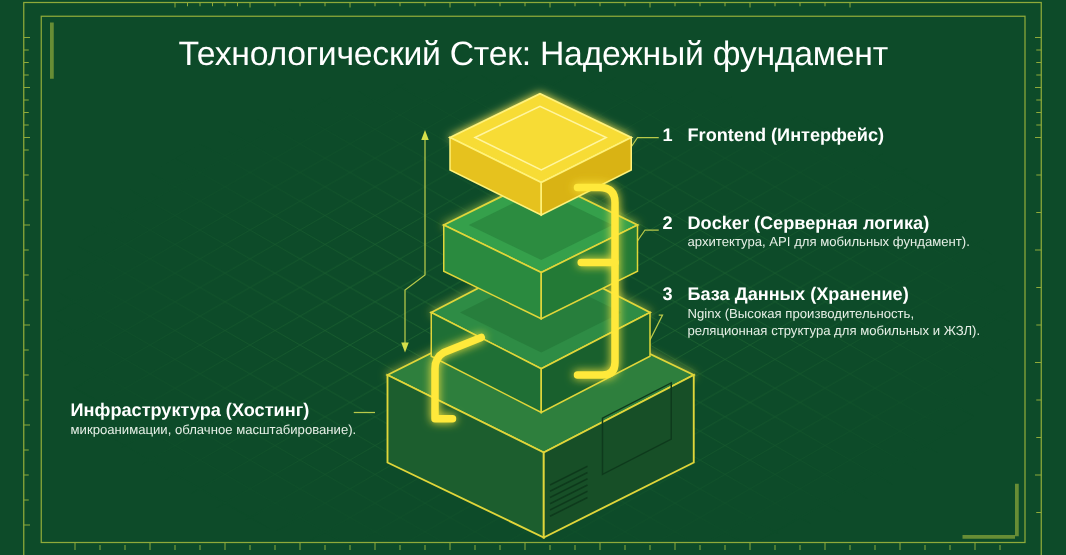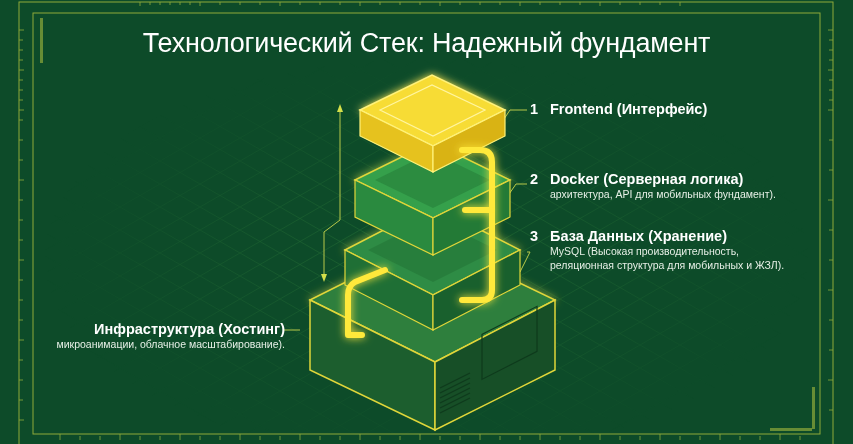--- a/index.html
+++ b/index.html
@@ -5,21 +5,21 @@
   html,body{margin:0;padding:0;}
   body{width:853px;height:444px;overflow:hidden;background:#0c4a28;font-family:"Liberation Sans",sans-serif;}
   .stage{position:relative;width:853px;height:444px;background:#0d4b29;overflow:hidden;}
   .grid{position:absolute;left:0;top:0;}
   .title{position:absolute;left:0;top:28px;width:853px;text-align:center;color:#ffffff;font-size:27px;letter-spacing:-0.2px;}
   .label{position:absolute;color:#ffffff;}
   .label .head{font-weight:bold;font-size:14.5px;line-height:17px;white-space:nowrap;}
   .label .num{display:inline-block;width:20px;}
   .label .desc{font-size:10.5px;line-height:13.5px;color:#e6efe6;white-space:nowrap;}
   .lbl-right .desc{padding-left:20px;}
-  .lbl-left{text-align:right;}
+  .lbl-left{text-align:left;}
 </style>
 </head>
 <body>
 
 <div class="stage">
 
   <svg class="grid" width="853" height="444">
     <defs>
       <pattern id="iso" width="40" height="23" patternUnits="userSpaceOnUse">
         <path d="M0 0 L40 23 M40 0 L0 23" stroke="#2c7a3a" stroke-width="0.7" fill="none" opacity="0.7"></path>
@@ -227,21 +227,21 @@
     <div class="head"><span class="num">1</span><span>Frontend (Интерфейс)</span></div>
   </div>
 
   <div class="label lbl-right" style="left:530px;top:171px;">
     <div class="head"><span class="num">2</span><span>Docker (Серверная логика)</span></div>
     <div class="desc">архитектура, API для мобильных фундамент).</div>
   </div>
 
   <div class="label lbl-right" style="left:530px;top:228px;">
     <div class="head"><span class="num">3</span><span>База Данных (Хранение)</span></div>
-    <div class="desc">MySQL (Высокая производительность,</div>
+    <div class="desc">Nginx (Высокая производительность,</div>
     <div class="desc">реляционная структура для мобильных и ЖЗЛ).</div>
   </div>
 
   <div class="label lbl-left" style="right:568px;top:321px;">
     <div class="head">Инфраструктура (Хостинг)</div>
     <div class="desc">микроанимации, облачное масштабирование).</div>
   </div>
 
 </div>
 

